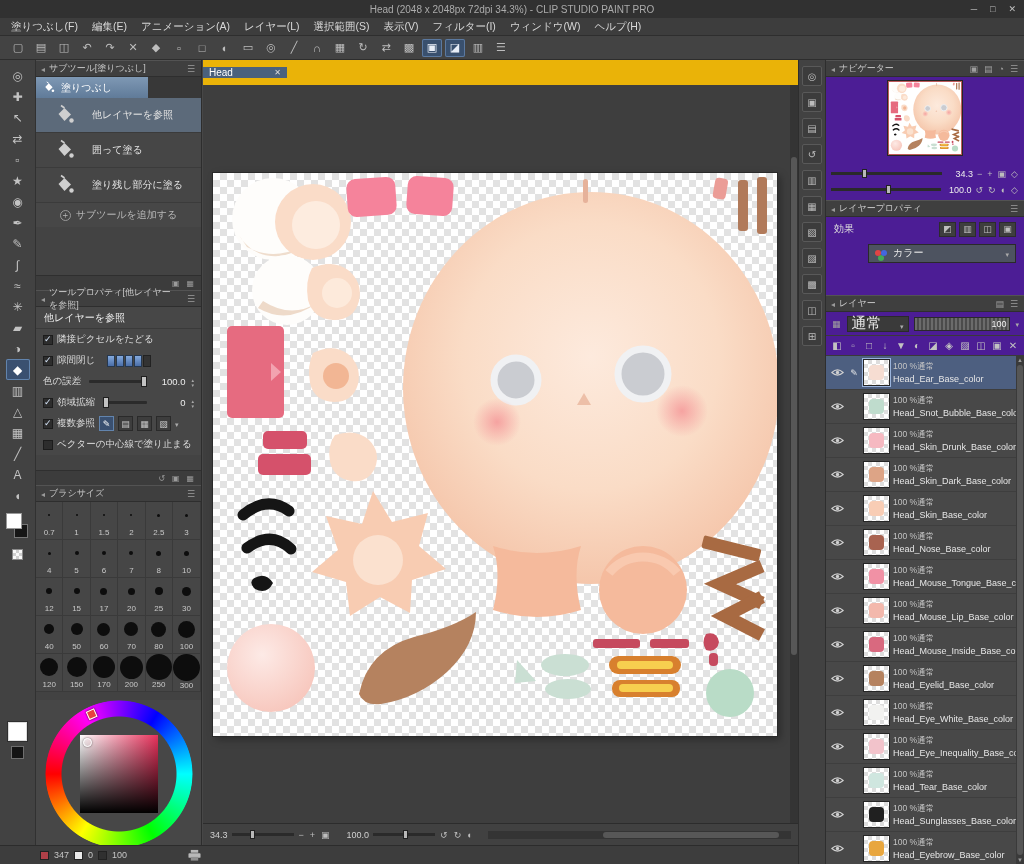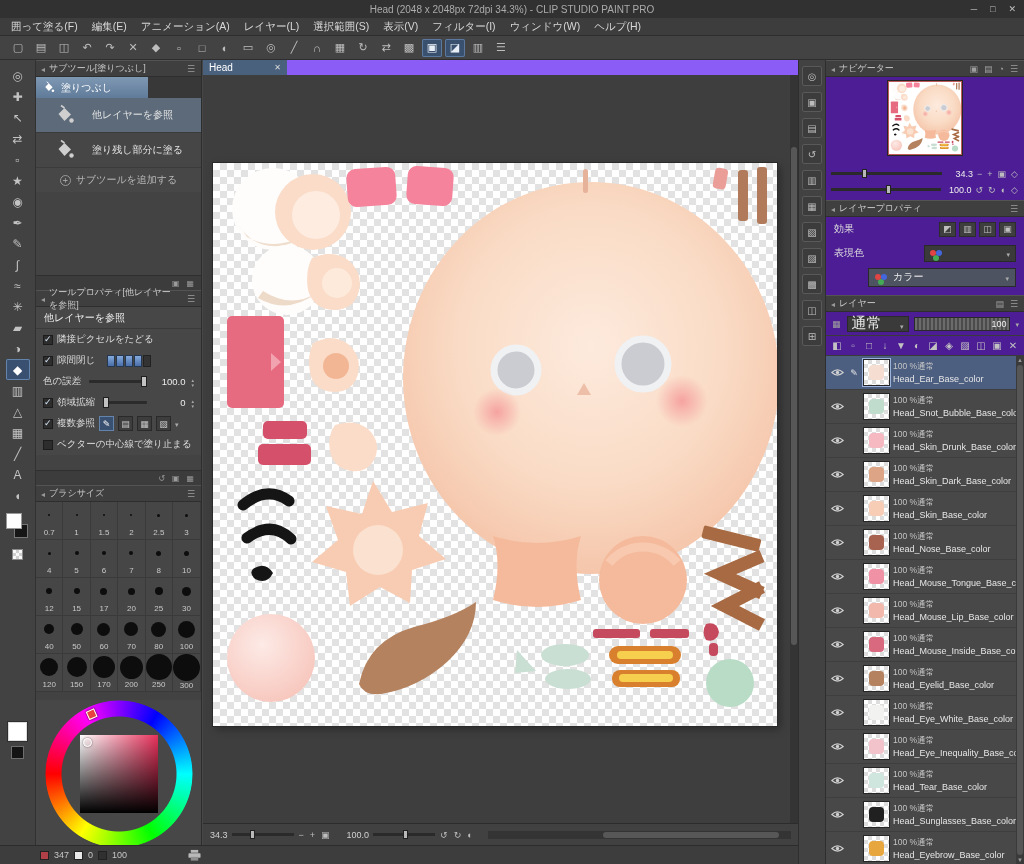--- a/index.html
+++ b/index.html
@@ -97,21 +97,21 @@
   mask:radial-gradient(circle,transparent 57px,#000 58px,#000 73px,transparent 74px);}
 .svbox{position:absolute;left:50%;top:74px;transform:translate(-50%,-50%);width:78px;height:78px;
   background-image:linear-gradient(to top,#000,rgba(0,0,0,0)),linear-gradient(to right,#fff,#e8315b);}
 .sv-marker{position:absolute;left:3px;top:3px;width:9px;height:9px;border:1.5px solid #fff;border-radius:50%;
   box-shadow:0 0 2px rgba(0,0,0,.6);}
 .hue-marker{position:absolute;left:50%;top:74px;width:9px;height:9px;margin-left:-4.5px;margin-top:-4.5px;
   transform:rotate(-24deg) translateY(-66px);background:#e84040;border:1.5px solid #fff;box-shadow:0 0 2px #000;}
 
 
 #canvasarea{position:absolute;left:203px;top:60px;right:226px;bottom:19px;display:flex;flex-direction:column;background:#3c3c3c;}
-#tabbar{height:15px;background:#8b5cf6;display:flex;flex:none;}
+#tabbar{height:25px;background:#eab308;display:flex;flex:none;align-items:center;}
 .ctab{width:84px;background:#4a617d;display:flex;align-items:center;padding:0 6px;gap:6px;font-size:10px;color:#fff;}
 .ctab .x{margin-left:auto;font-size:8px;color:#dcdcdc;}
 #viewport{flex:1;position:relative;overflow:hidden;background:#3e3e3e;}
 .artboard{position:absolute;left:10px;top:88px;width:564px;height:563px;background-color:#fff;
   background-image:linear-gradient(45deg,#e2e2e2 25%,transparent 25%,transparent 75%,#e2e2e2 75%),
     linear-gradient(45deg,#e2e2e2 25%,transparent 25%,transparent 75%,#e2e2e2 75%);
   background-size:14px 14px;background-position:0 0,7px 7px;
   box-shadow:0 0 0 1px #2a2a2a,3px 3px 8px rgba(0,0,0,.35);}
 .artboard svg{position:absolute;inset:0;width:100%;height:100%;}
 .vscroll{position:absolute;right:0;top:0;bottom:0;width:8px;background:#343434;}
@@ -291,21 +291,21 @@
     <span>Head (2048 x 2048px 72dpi 34.3%) - CLIP STUDIO PAINT PRO</span>
     <span class="controls">
       <span>─</span>
       <span>□</span>
       <span>✕</span>
     </span>
   </div>
 
   <div id="menubar">
 
-      <span class="menu-item">囲って塗る(F)</span>
+      <span class="menu-item">塗りつぶし(F)</span>
 
       <span class="menu-item">編集(E)</span>
 
       <span class="menu-item">アニメーション(A)</span>
 
       <span class="menu-item">レイヤー(L)</span>
 
       <span class="menu-item">選択範囲(S)</span>
 
       <span class="menu-item">表示(V)</span>
@@ -443,20 +443,29 @@
         <div class="st-row selected">
           <span class="st-ic">
             <svg class="st-bucket-ic">
               <use href="#icon-bucket"></use>
             </svg>
 
           </span>
           <span class="st-label">他レイヤーを参照</span>
         </div>
 
+        <div class="st-row">
+          <span class="st-ic">
+            <svg class="st-bucket-ic">
+              <use href="#icon-bucket"></use>
+            </svg>
+
+          </span>
+          <span class="st-label">囲って塗る</span>
+        </div>
 
         <div class="st-row">
           <span class="st-ic">
             <svg class="st-bucket-ic">
               <use href="#icon-bucket"></use>
             </svg>
 
           </span>
           <span class="st-label">塗り残し部分に塗る</span>
         </div>
@@ -930,27 +939,20 @@
 
             <span class="lp-iconbox">▥</span>
 
             <span class="lp-iconbox">◫</span>
 
             <span class="lp-iconbox">▣</span>
 
         </span>
       </div>
       <div class="lp-row">
-        <span>表現色</span>
-        <span class="lp-drop">
-          <span class="color-dots"></span>
-          <span class="caret"></span>
-        </span>
-      </div>
-      <div class="lp-row">
         <span class="lp-colorbtn">
           <span class="color-dots"></span>
           <span>カラー</span>
           <span class="caret"></span>
         </span>
       </div>
     </div>
 
     <div id="layers">
       <div class="panel-h">

